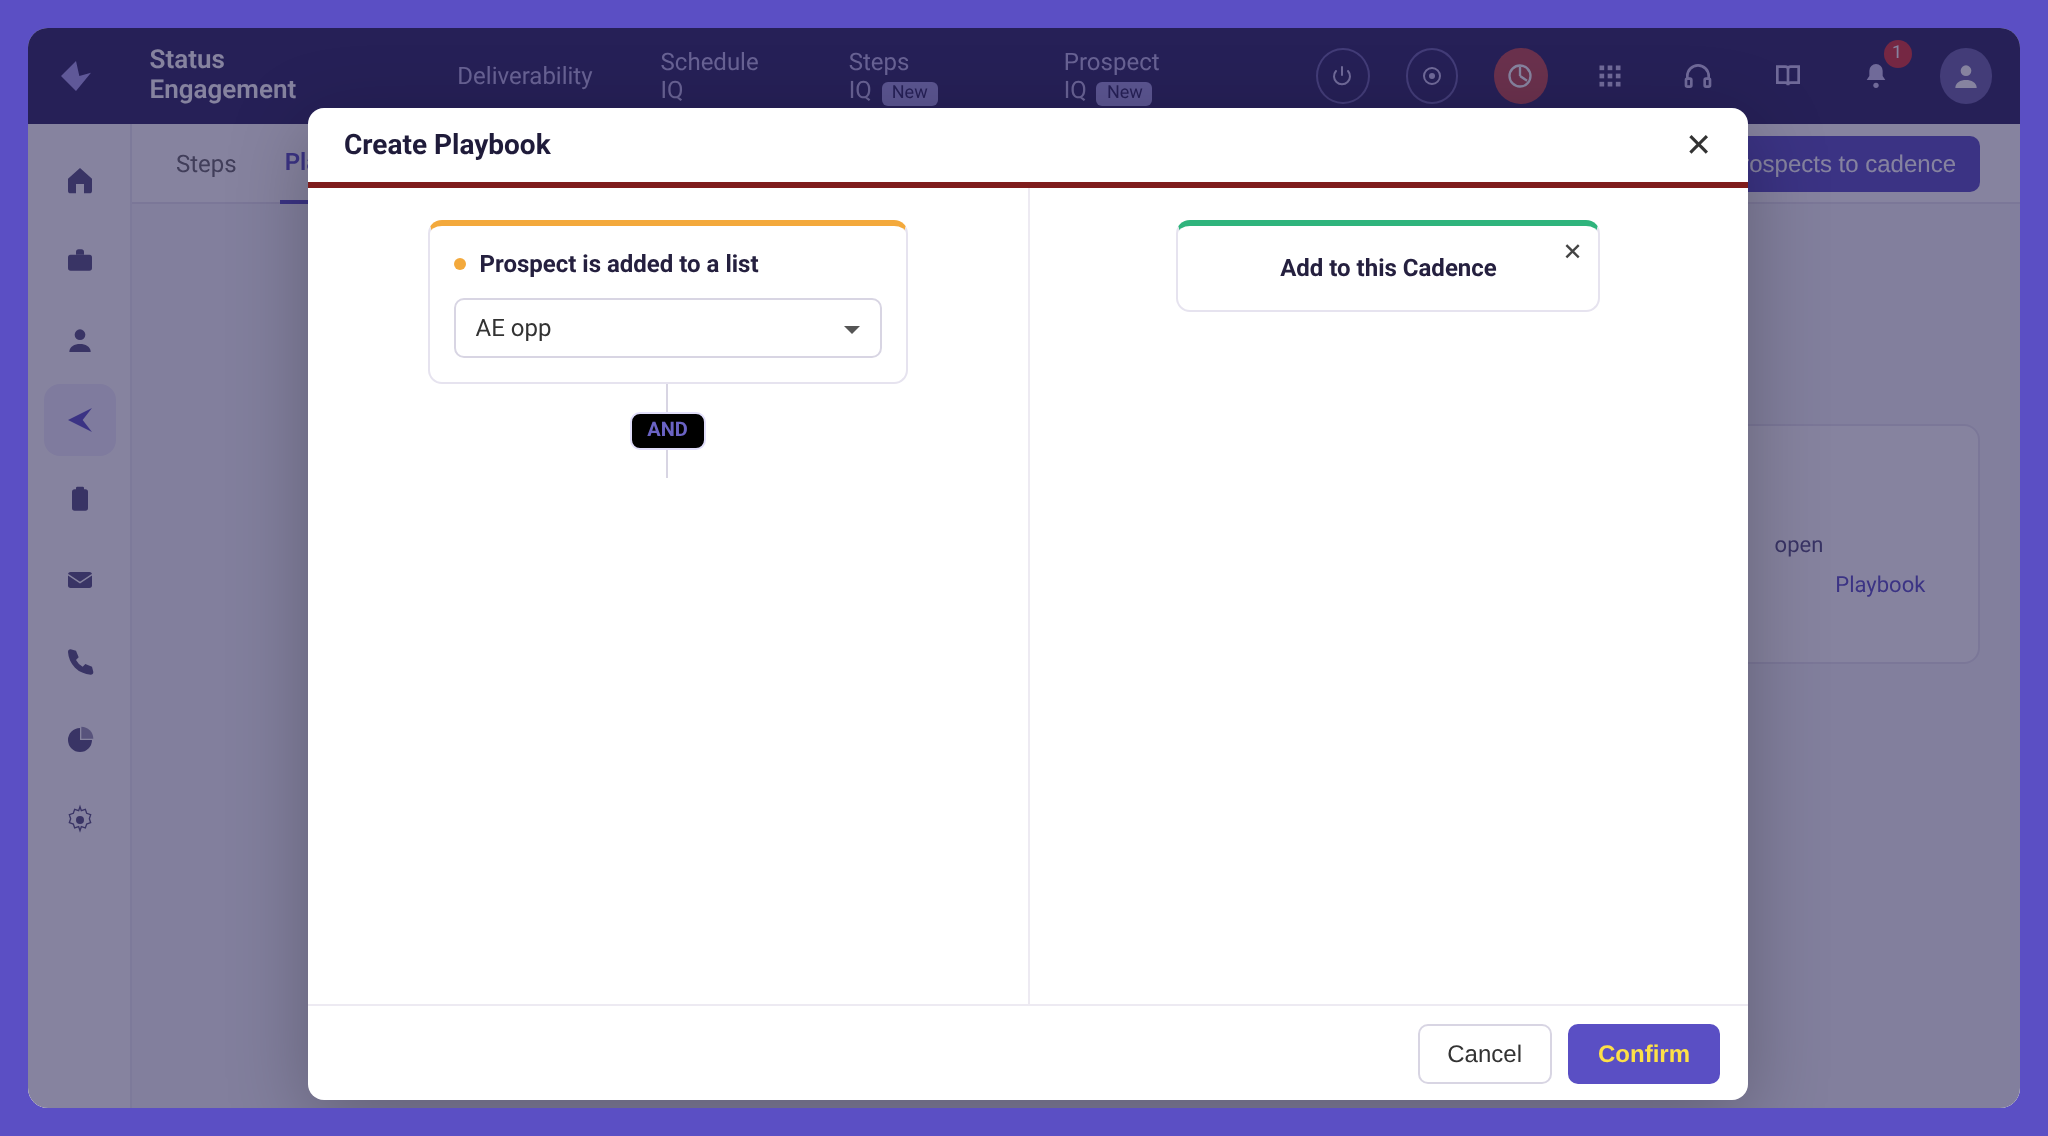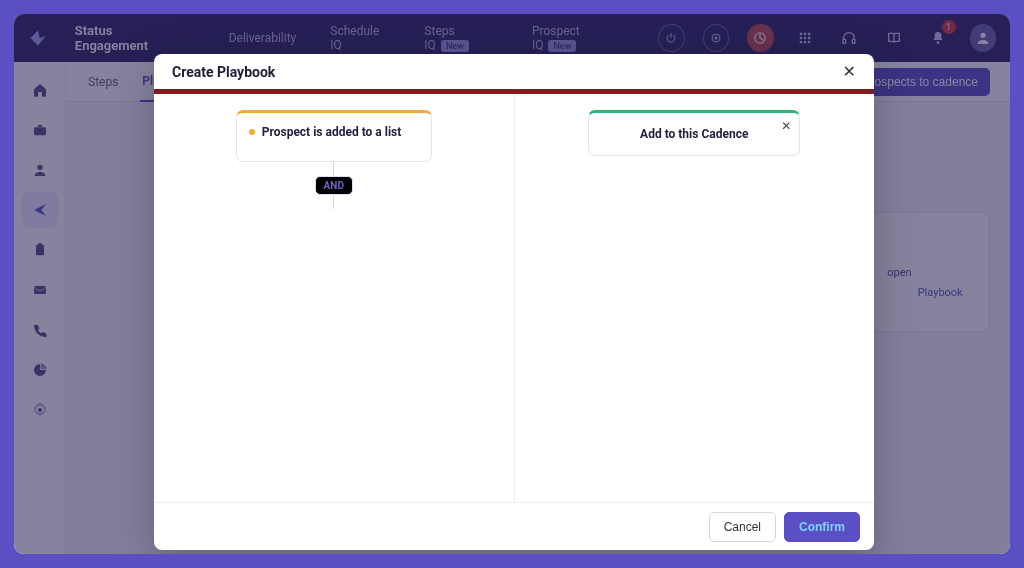--- a/index.html
+++ b/index.html
@@ -107,36 +107,36 @@
     left:140px; top:40px;
     width:720px; height:496px;
     background:#fff; border-radius:8px;
     box-shadow:0 10px 40px rgba(0,0,0,.25);
     display:flex; flex-direction:column;
     overflow:hidden;
   }
   .modal-header {
     height:40px; padding:0 18px;
     display:flex; align-items:center; justify-content:space-between;
-    border-bottom:5px solid #7f1d1d;
+    border-bottom:3px solid #7f1d1d;
   }
   .modal-header .title { font-weight:700; font-size:14px; color:#1f1b3a; }
   .modal-header .close { font-size:16px; color:#333; cursor:pointer; background:none; border:none; }
   .modal-body {
     flex:1; display:flex;
   }
   .modal-left, .modal-right {
     flex:1; padding:16px 42px 16px 42px;
     overflow:auto;
   }
   .modal-left { border-right:1px solid #edeaf2; display:flex; flex-direction:column; align-items:center; }
   .modal-right { padding:16px 42px; }
 
   .cond-card {
-    width:196px;
+    width:240px;
     border:1px solid #e6e3ef; border-radius:7px;
     padding:12px 12px 12px;
     background:#fff;
     position:relative;
   }
   .cond-card.accent-orange { border-top:3px solid #f3a93c; }
   .cond-card .cond-title {
     font-size:12px; font-weight:700; color:#25203f;
     display:flex; align-items:center; gap:7px; margin-bottom:10px;
   }
@@ -182,21 +182,21 @@
     font-size:12px; color:#444; background:none; border:none; cursor:pointer;
   }
 
   .modal-footer {
     height:48px; border-top:1px solid #edeaf2;
     display:flex; align-items:center; justify-content:flex-end;
     padding:16px 14px; gap:8px;
   }
   .btn { font-size:12px; padding:7px 14px; border-radius:5px; cursor:pointer; }
   .btn-secondary { background:#fff; border:1px solid #d8d5e3; color:#333; }
-  .btn-primary { background:#5a4fc4; border:1px solid #5a4fc4; color:#7dd3fc; font-weight:600; }
+  .btn-primary { background:#5a4fc4; border:1px solid #5a4fc4; color:#fde047; font-weight:600; }
 
   svg { display:block; }
 </style>
 </head>
 <body>
 
 <div class="app">
 
   <div class="topnav">
     <div class="logo">
@@ -344,20 +344,23 @@
       <div class="title">Create Playbook</div>
       <button class="close">✕</button>
     </div>
     <div class="modal-body">
       <div class="modal-left">
         <div class="cond-card accent-orange">
           <div class="cond-title">
             <span class="bullet"></span>
             <span>Prospect is added to a list</span>
           </div>
+          <div class="select">
+            <span>AE opp</span>
+          </div>
         </div>
         <div class="connector"></div>
         <div class="and-chip">AND</div>
         <div class="connector"></div>
       </div>
       <div class="modal-right">
         <div class="action-card">
           <span>Add to this Cadence</span>
           <button class="close-mini">✕</button>
         </div>

